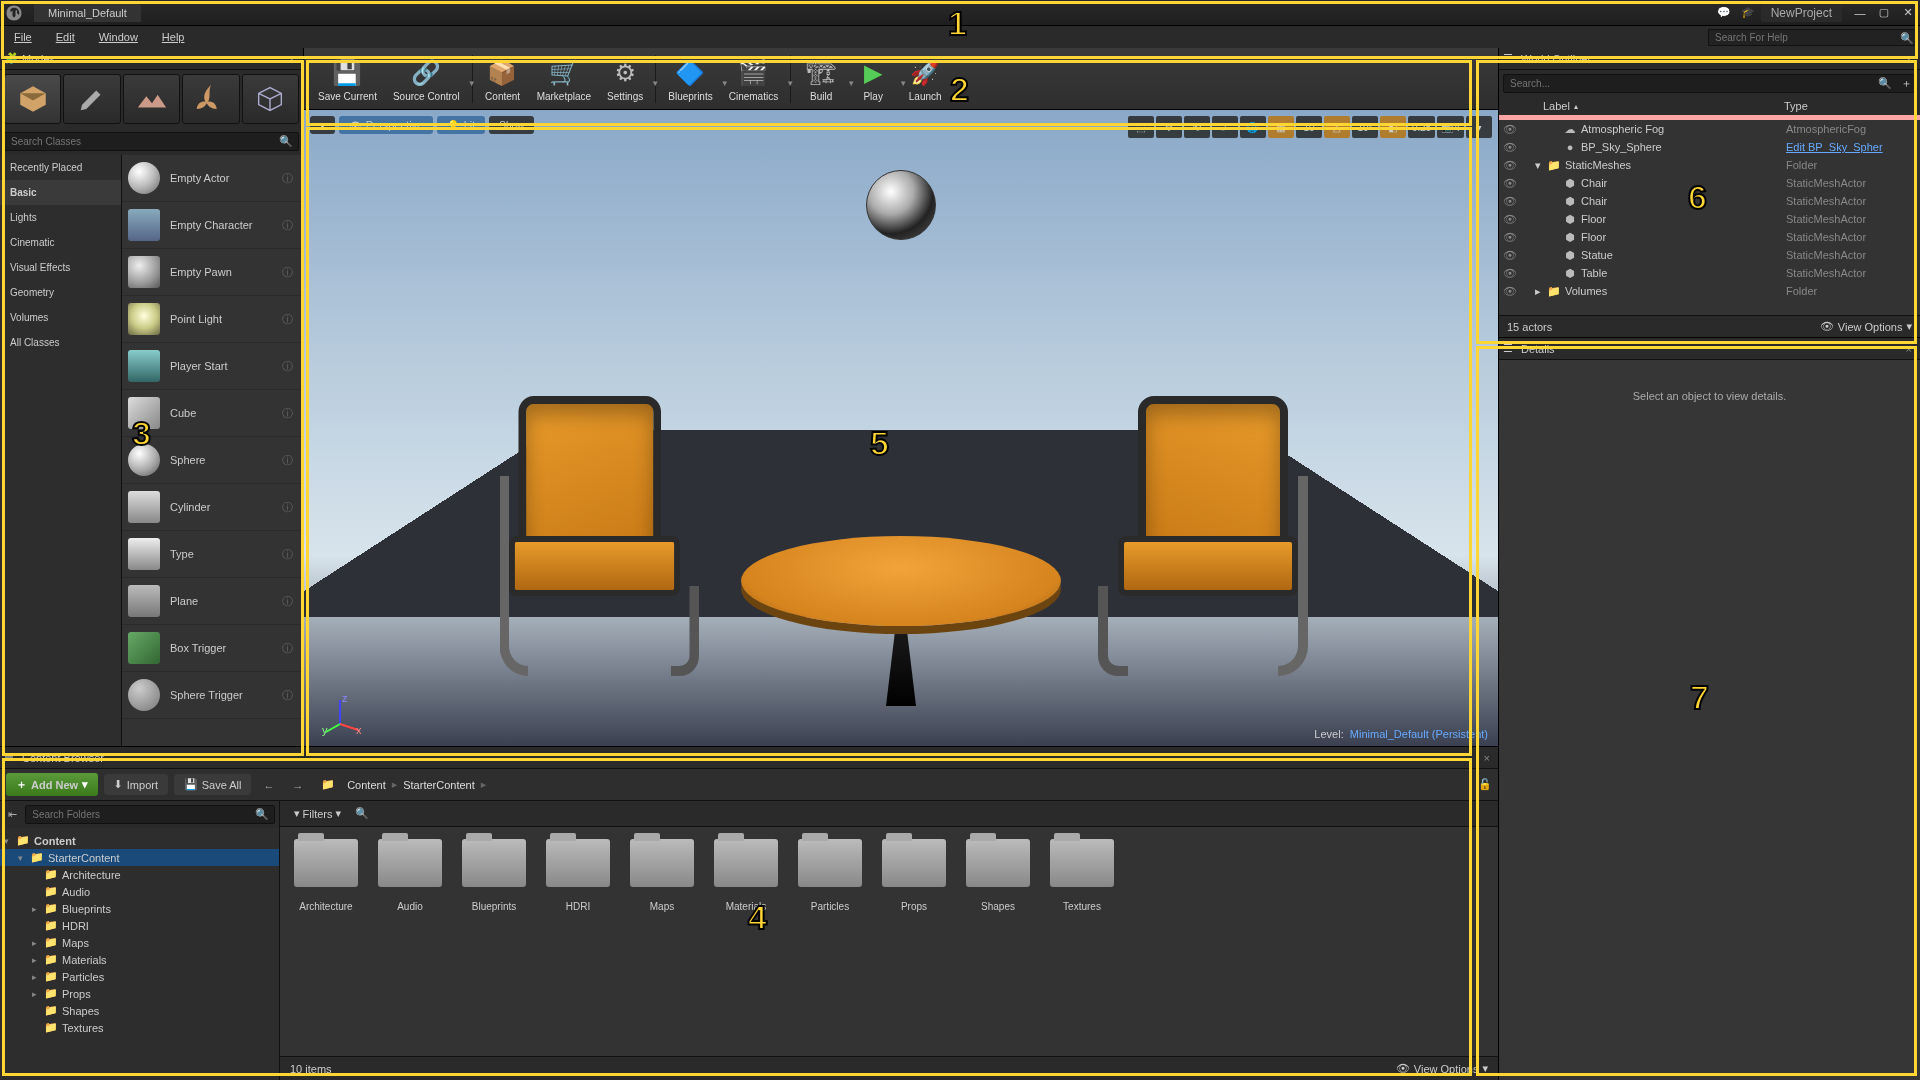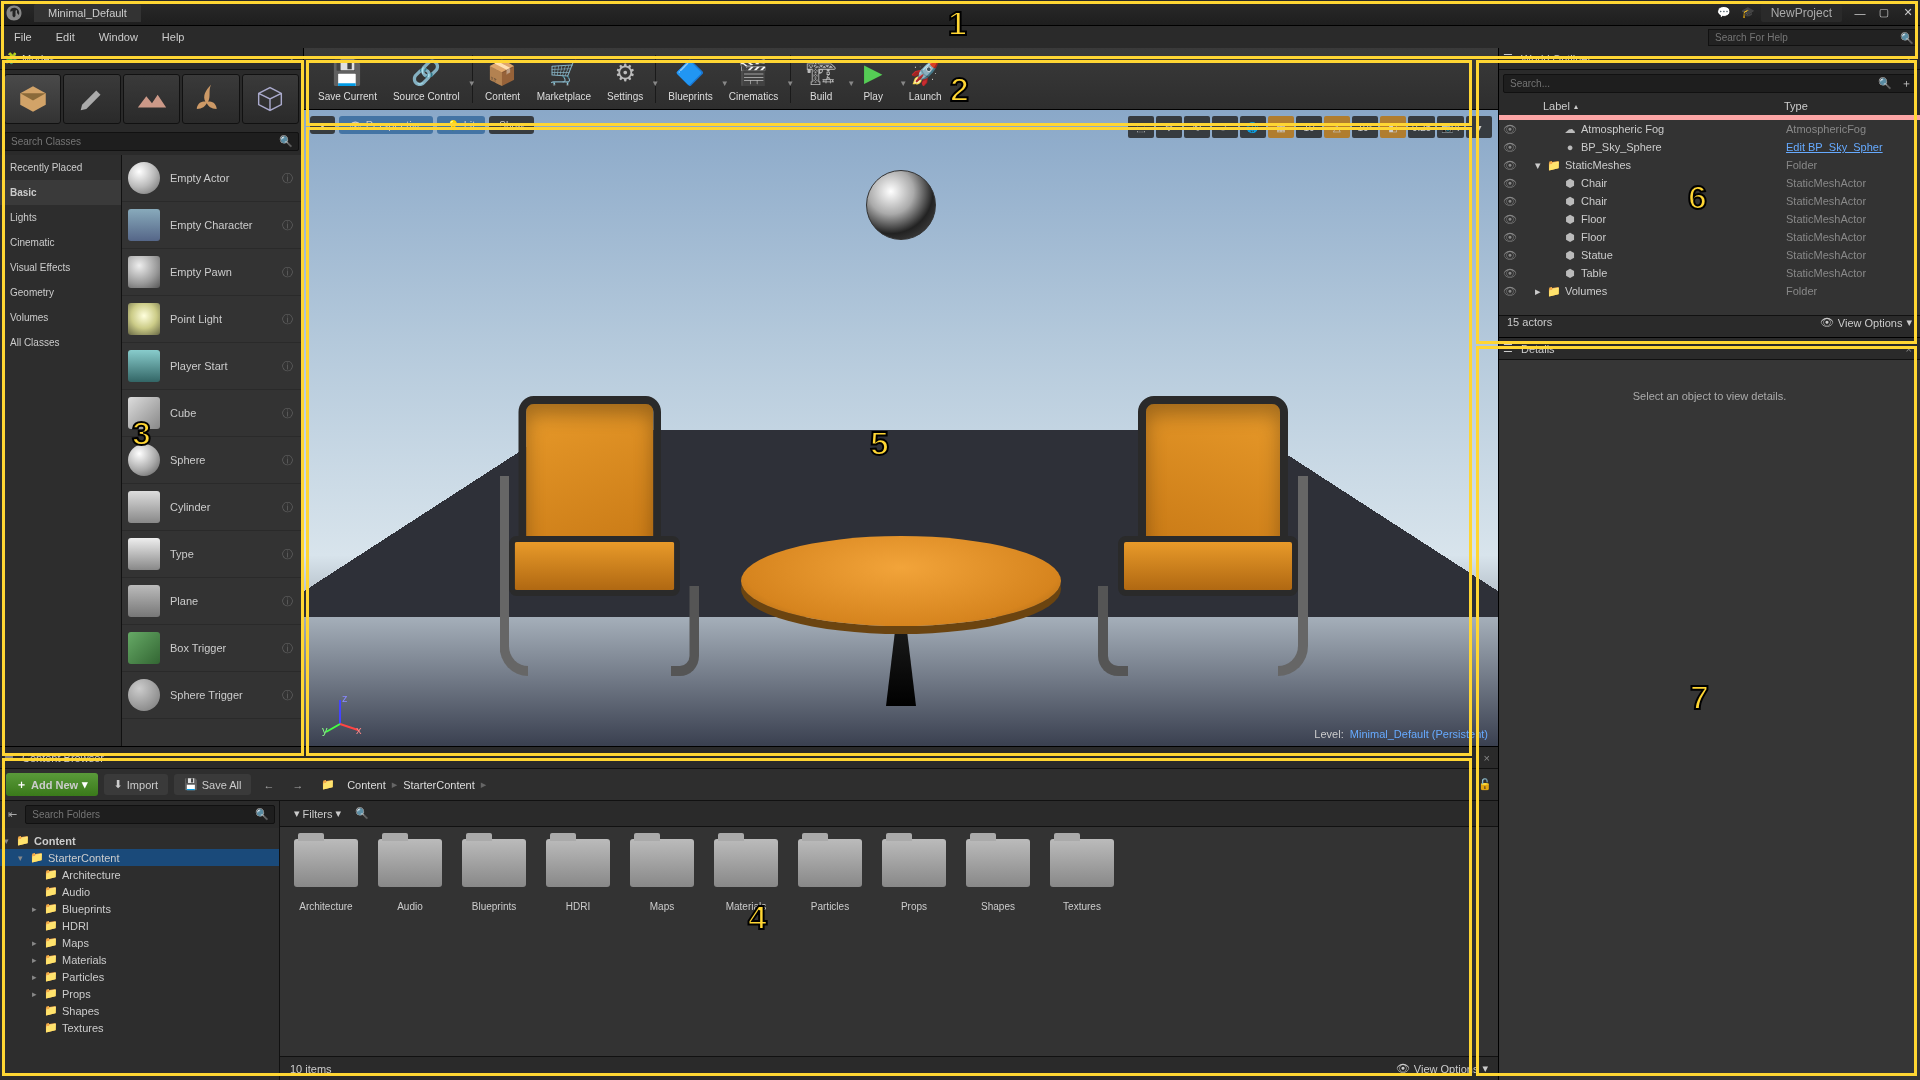--- a/index.html
+++ b/index.html
@@ -95,21 +95,21 @@
 .ol-hdr .c3{width:130px}
 .ol-body{flex:1;overflow-y:auto}
 .ol-row{display:flex;align-items:center;height:18px;padding:0 4px;cursor:pointer;font-size:10px}
 .ol-row .eye{width:16px;color:#888}
 .ol-row .eye2{width:16px;color:#888}
 .ol-row .ind{display:inline-block}
 .ol-row .ico{width:14px;display:inline-flex;justify-content:center;color:#bbb}
 .ol-row .lbl{flex:1;padding-left:4px}
 .ol-row .type{width:130px;color:#888}
 .ol-row .type.link{color:#6af;text-decoration:underline}
-.ol-foot{height:22px;background:#2a2a2a;display:flex;align-items:flex-start;padding:0 8px;border-top:1px solid #111}
+.ol-foot{height:22px;background:#2a2a2a;display:flex;align-items:center;padding:0 8px;border-top:1px solid #111}
 .ol-foot .vo{margin-left:auto;display:flex;align-items:center;gap:4px;cursor:pointer}
 
 .details{flex:1;background:#363636;display:flex;flex-direction:column}
 .details .empty{text-align:center;padding:30px 10px;color:#aaa;font-size:11px}
 
 
 .cb{grid-row:2;grid-column:1/3;background:#333;display:flex;flex-direction:column;border-top:1px solid #000}
 .cb-toolbar{height:32px;background:#2e2e2e;display:flex;align-items:center;padding:0 6px;gap:6px;border-bottom:1px solid #111}
 .cb-btn{padding:4px 10px;background:#3a3a3a;border-radius:3px;cursor:pointer;display:flex;align-items:center;gap:4px;font-size:11px}
 .cb-btn.green{background:linear-gradient(#5a9a3a,#3a7a1a);color:#fff;font-weight:bold}
@@ -169,21 +169,21 @@
   <div class="spacer"></div>
   <div class="chat">💬</div>
   <div class="chat">🎓</div>
   <div class="proj">NewProject</div>
   <div class="winbtn">—</div>
   <div class="winbtn">▢</div>
   <div class="winbtn">✕</div>
 </div>
 
 <div class="menubar">
-  <div id="menu-items" style="display: flex;">
+  <div id="menu-items" style="display: flex; text-decoration: underline;">
       <div class="item">File</div>
       <div class="item">Edit</div>
       <div class="item">Window</div>
       <div class="item">Help</div>
     </div>
   <div class="search">
     <input placeholder="Search For Help" style="">
     <span class="mag">🔍</span>
   </div>
 </div>

